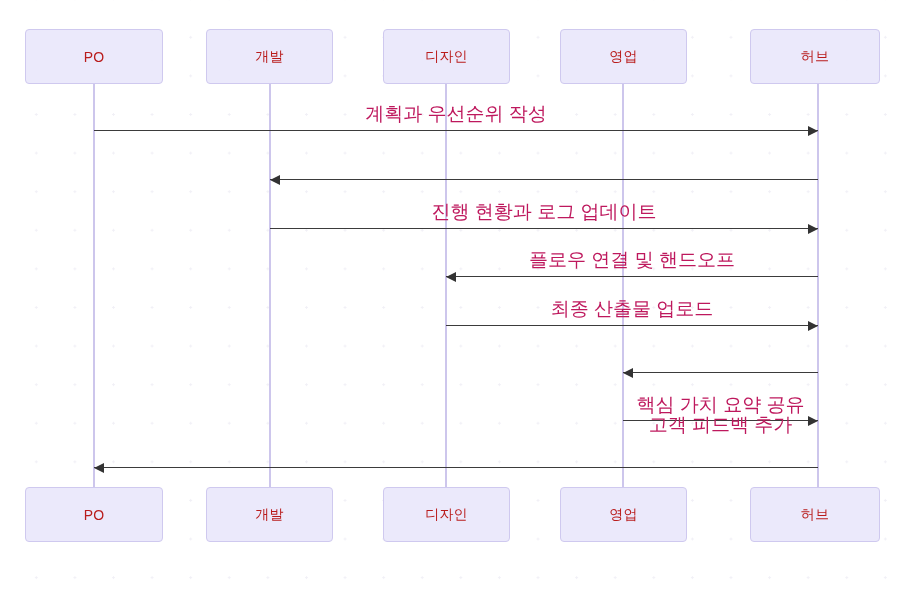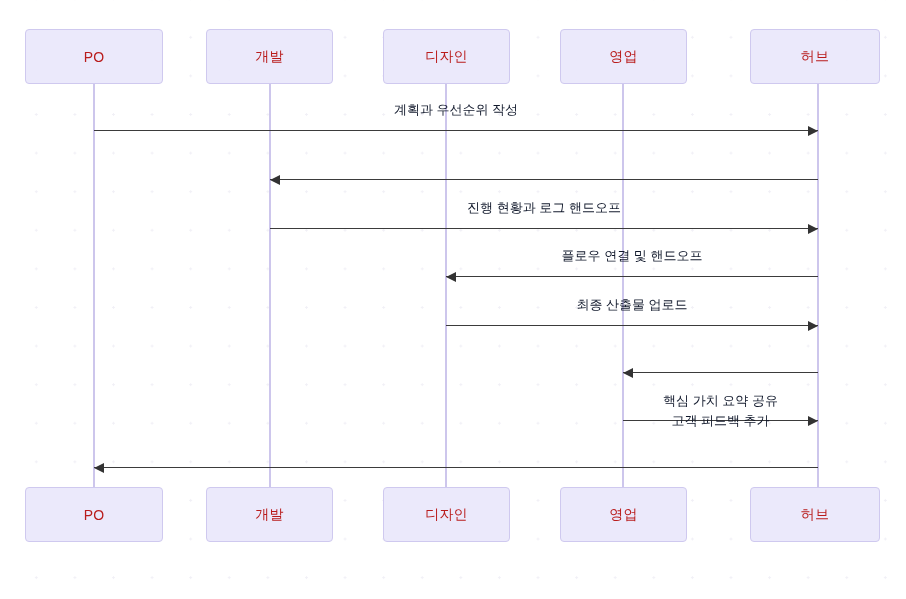--- a/index.html
+++ b/index.html
@@ -54,22 +54,22 @@
     border-bottom: 5px solid transparent;
   }
   .arrowhead.right {
     border-left: 10px solid #333333;
   }
   .arrowhead.left {
     border-right: 10px solid #333333;
   }
   .msg-label {
     position: absolute;
-    font-size: 13px;
-    color: #0f172a;
+    font-size: 19px;
+    color: #be185d;
     white-space: nowrap;
     transform: translateX(-50%);
     user-select: none;
   }
 </style>
 </head>
 <body>
 
 <div id="diagram">
     <div class="lifeline" style="left: 93px; top: 84px; height: 403px;"></div>
@@ -107,21 +107,21 @@
     <div class="participant-box" style="left: 750px; top: 487px; width: 130px; height: 55px;">
       <span>허브</span>
     </div>
     <div class="msg-line" style="left: 94px; top: 130px; width: 724px;"></div>
     <div class="arrowhead right" style="top: 126px; left: 808px;"></div>
     <div class="msg-label" style="left: 456px; top: 101px;">계획과 우선순위 작성</div>
     <div class="msg-line" style="left: 270px; top: 179px; width: 548px;"></div>
     <div class="arrowhead left" style="top: 175px; left: 270px;"></div>
     <div class="msg-line" style="left: 270px; top: 228px; width: 548px;"></div>
     <div class="arrowhead right" style="top: 224px; left: 808px;"></div>
-    <div class="msg-label" style="left: 544px; top: 199px;">진행 현황과 로그 핸드오프</div>
+    <div class="msg-label" style="left: 544px; top: 199px;">진행 현황과 로그 업데이트</div>
     <div class="msg-line" style="left: 446px; top: 276px; width: 372px;"></div>
     <div class="arrowhead left" style="top: 272px; left: 446px;"></div>
     <div class="msg-label" style="left: 632px; top: 247px;">플로우 연결 및 핸드오프</div>
     <div class="msg-line" style="left: 446px; top: 325px; width: 372px;"></div>
     <div class="arrowhead right" style="top: 321px; left: 808px;"></div>
     <div class="msg-label" style="left: 632px; top: 296px;">최종 산출물 업로드</div>
     <div class="msg-line" style="left: 623px; top: 372px; width: 195px;"></div>
     <div class="arrowhead left" style="top: 368px; left: 623px;"></div>
     <div class="msg-label" style="left: 720.5px; top: 344px; margin-top: 48px;">핵심 가치 요약 공유</div>
     <div class="msg-line" style="left: 623px; top: 420px; width: 195px;"></div>

